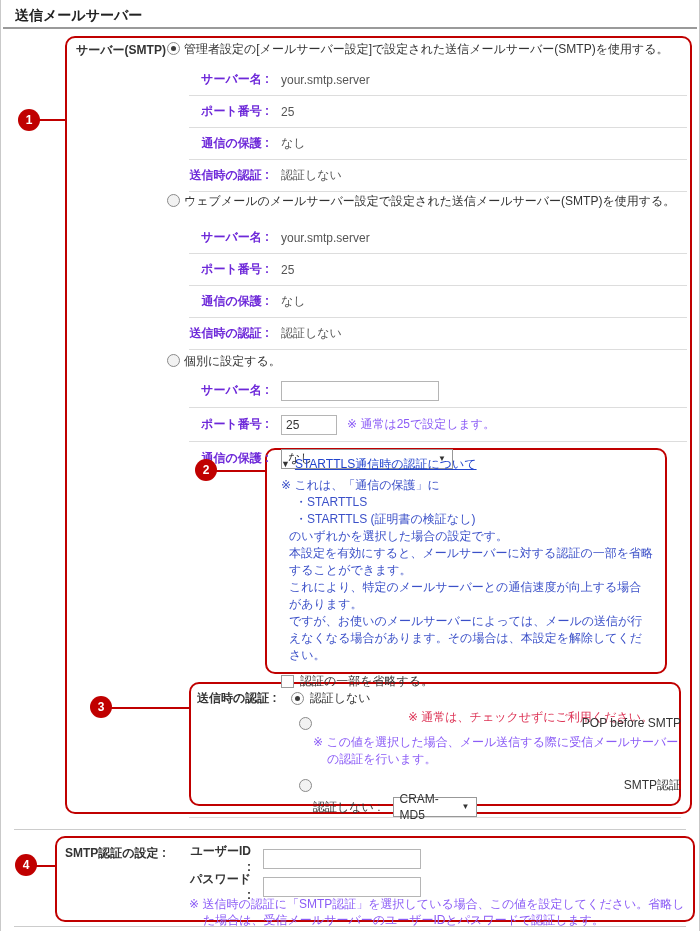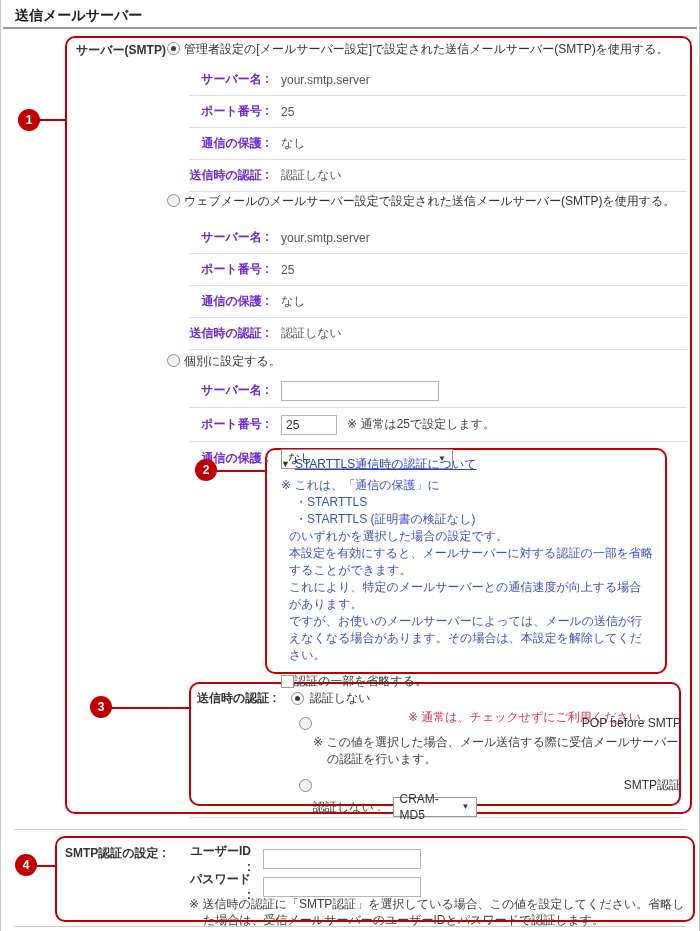--- a/index.html
+++ b/index.html
@@ -12,21 +12,21 @@
   }
   .abs{position:absolute;}
   .page-title{left:14px;top:7px;font-size:14px;font-weight:bold;color:#222;}
   .title-rule{left:2px;right:2px;top:27px;height:2px;background:#9a9a9a;}
   .hline{position:absolute;height:1px;background:#ccc;}
   .redbox{position:absolute;border:2px solid #c00000;border-radius:10px;box-sizing:border-box;background:transparent;}
   .badge{position:absolute;width:22px;height:22px;border-radius:50%;background:#c00000;color:#fff;
          font-weight:bold;font-size:12px;display:flex;align-items:center;justify-content:center;z-index:3;}
   .conn{position:absolute;height:2px;background:#c00000;z-index:2;}
   .bold{font-weight:bold;}
-  .blue{color:#404040;}
+  .blue{color:#8b5cf6;}
   .warn{color:#dd3355;}
   .link{color:#2244cc;text-decoration:underline;cursor:pointer;}
   
   .radio{display:inline-block;width:13px;height:13px;border-radius:50%;border:1px solid #8a8a8a;
          background:#f2f2f2;position:relative;flex:none;box-sizing:border-box;vertical-align:-2px;}
   .radio.sel{background:#fdfdfd;}
   .radio.sel::after{content:"";position:absolute;left:3px;top:3px;width:5px;height:5px;border-radius:50%;background:#3c3c3c;}
   .checkbox{display:inline-block;width:13px;height:13px;border:1px solid #999;background:#fdfdfd;flex:none;box-sizing:border-box;vertical-align:-2px;}
   
   .opt{position:absolute;left:166px;display:flex;align-items:flex-start;gap:4px;width:510px;line-height:15px;}
@@ -43,21 +43,21 @@
   .selectbox{display:inline-flex;align-items:center;justify-content:space-between;border:1px solid #989898;
              background:#fff;height:20px;box-sizing:border-box;padding:0 6px;margin-left:12px;cursor:pointer;}
   .selectbox .arrow{font-size:8px;color:#333;margin-left:8px;}
   
   .stl{position:absolute;left:264px;top:448px;width:402px;padding:8px 14px 0 16px;box-sizing:border-box;line-height:17px;}
   .stl .linkrow{display:flex;align-items:center;gap:5px;margin-bottom:4px;}
   .stl .linkrow .tri{font-size:9px;color:#333;}
   .stl .nline{color:#3b50c8;}
   .stl .ind1{padding-left:14px;}
   .stl .ind2{padding-left:8px;}
-  .stl .ckrow{display:flex;align-items:center;margin-top:9px;color:#333;}
+  .stl .ckrow{display:flex;align-items:center;gap:6px;margin-top:9px;color:#333;}
   .stl .warnrow{margin-top:19px;text-align:right;}
   
   .auth{position:absolute;left:188px;top:682px;width:492px;padding:8px 0 0 8px;box-sizing:border-box;line-height:16px;}
   .auth .r{display:flex;align-items:center;gap:6px;}
   .auth .indent{margin-left:102px;justify-content:space-between;}
   .auth .note{margin-left:116px;margin-top:3px;width:360px;padding-left:14px;text-indent:-14px;line-height:17px;}
   .auth .mt{margin-top:9px;}
   
   .sa-label{left:64px;top:845px;font-weight:bold;}
   .sarow{position:absolute;left:186px;display:flex;align-items:center;}

